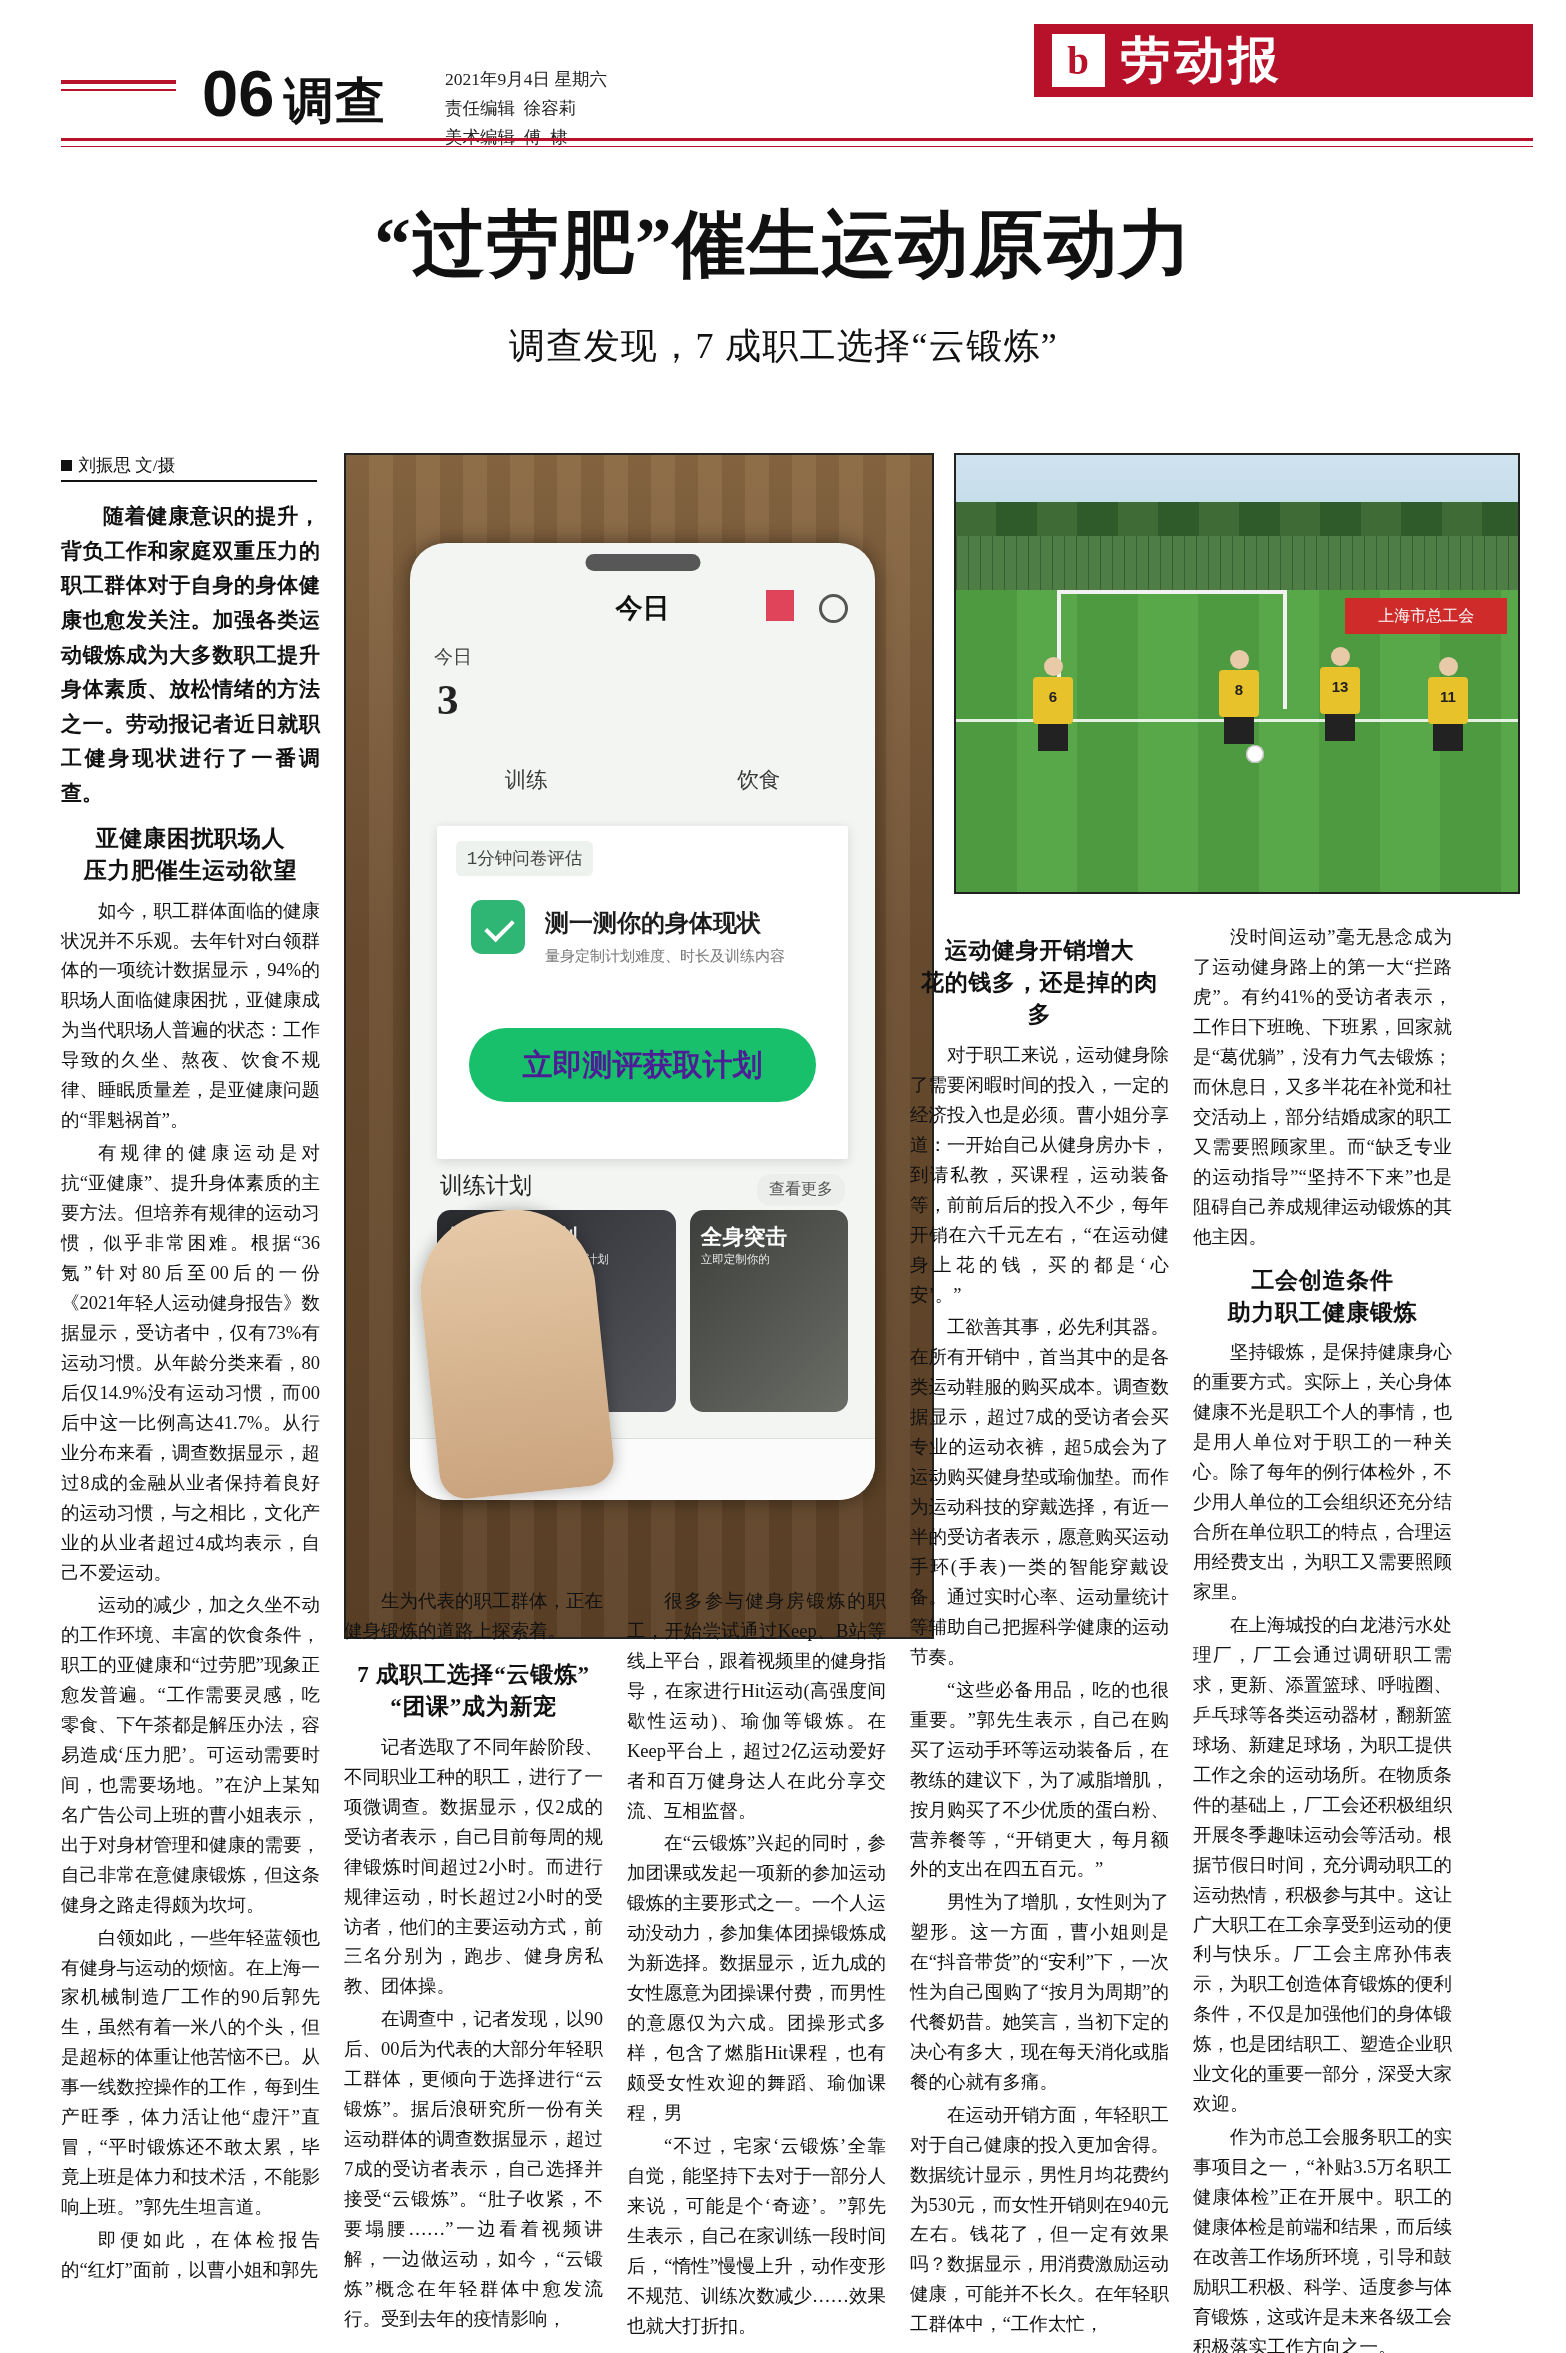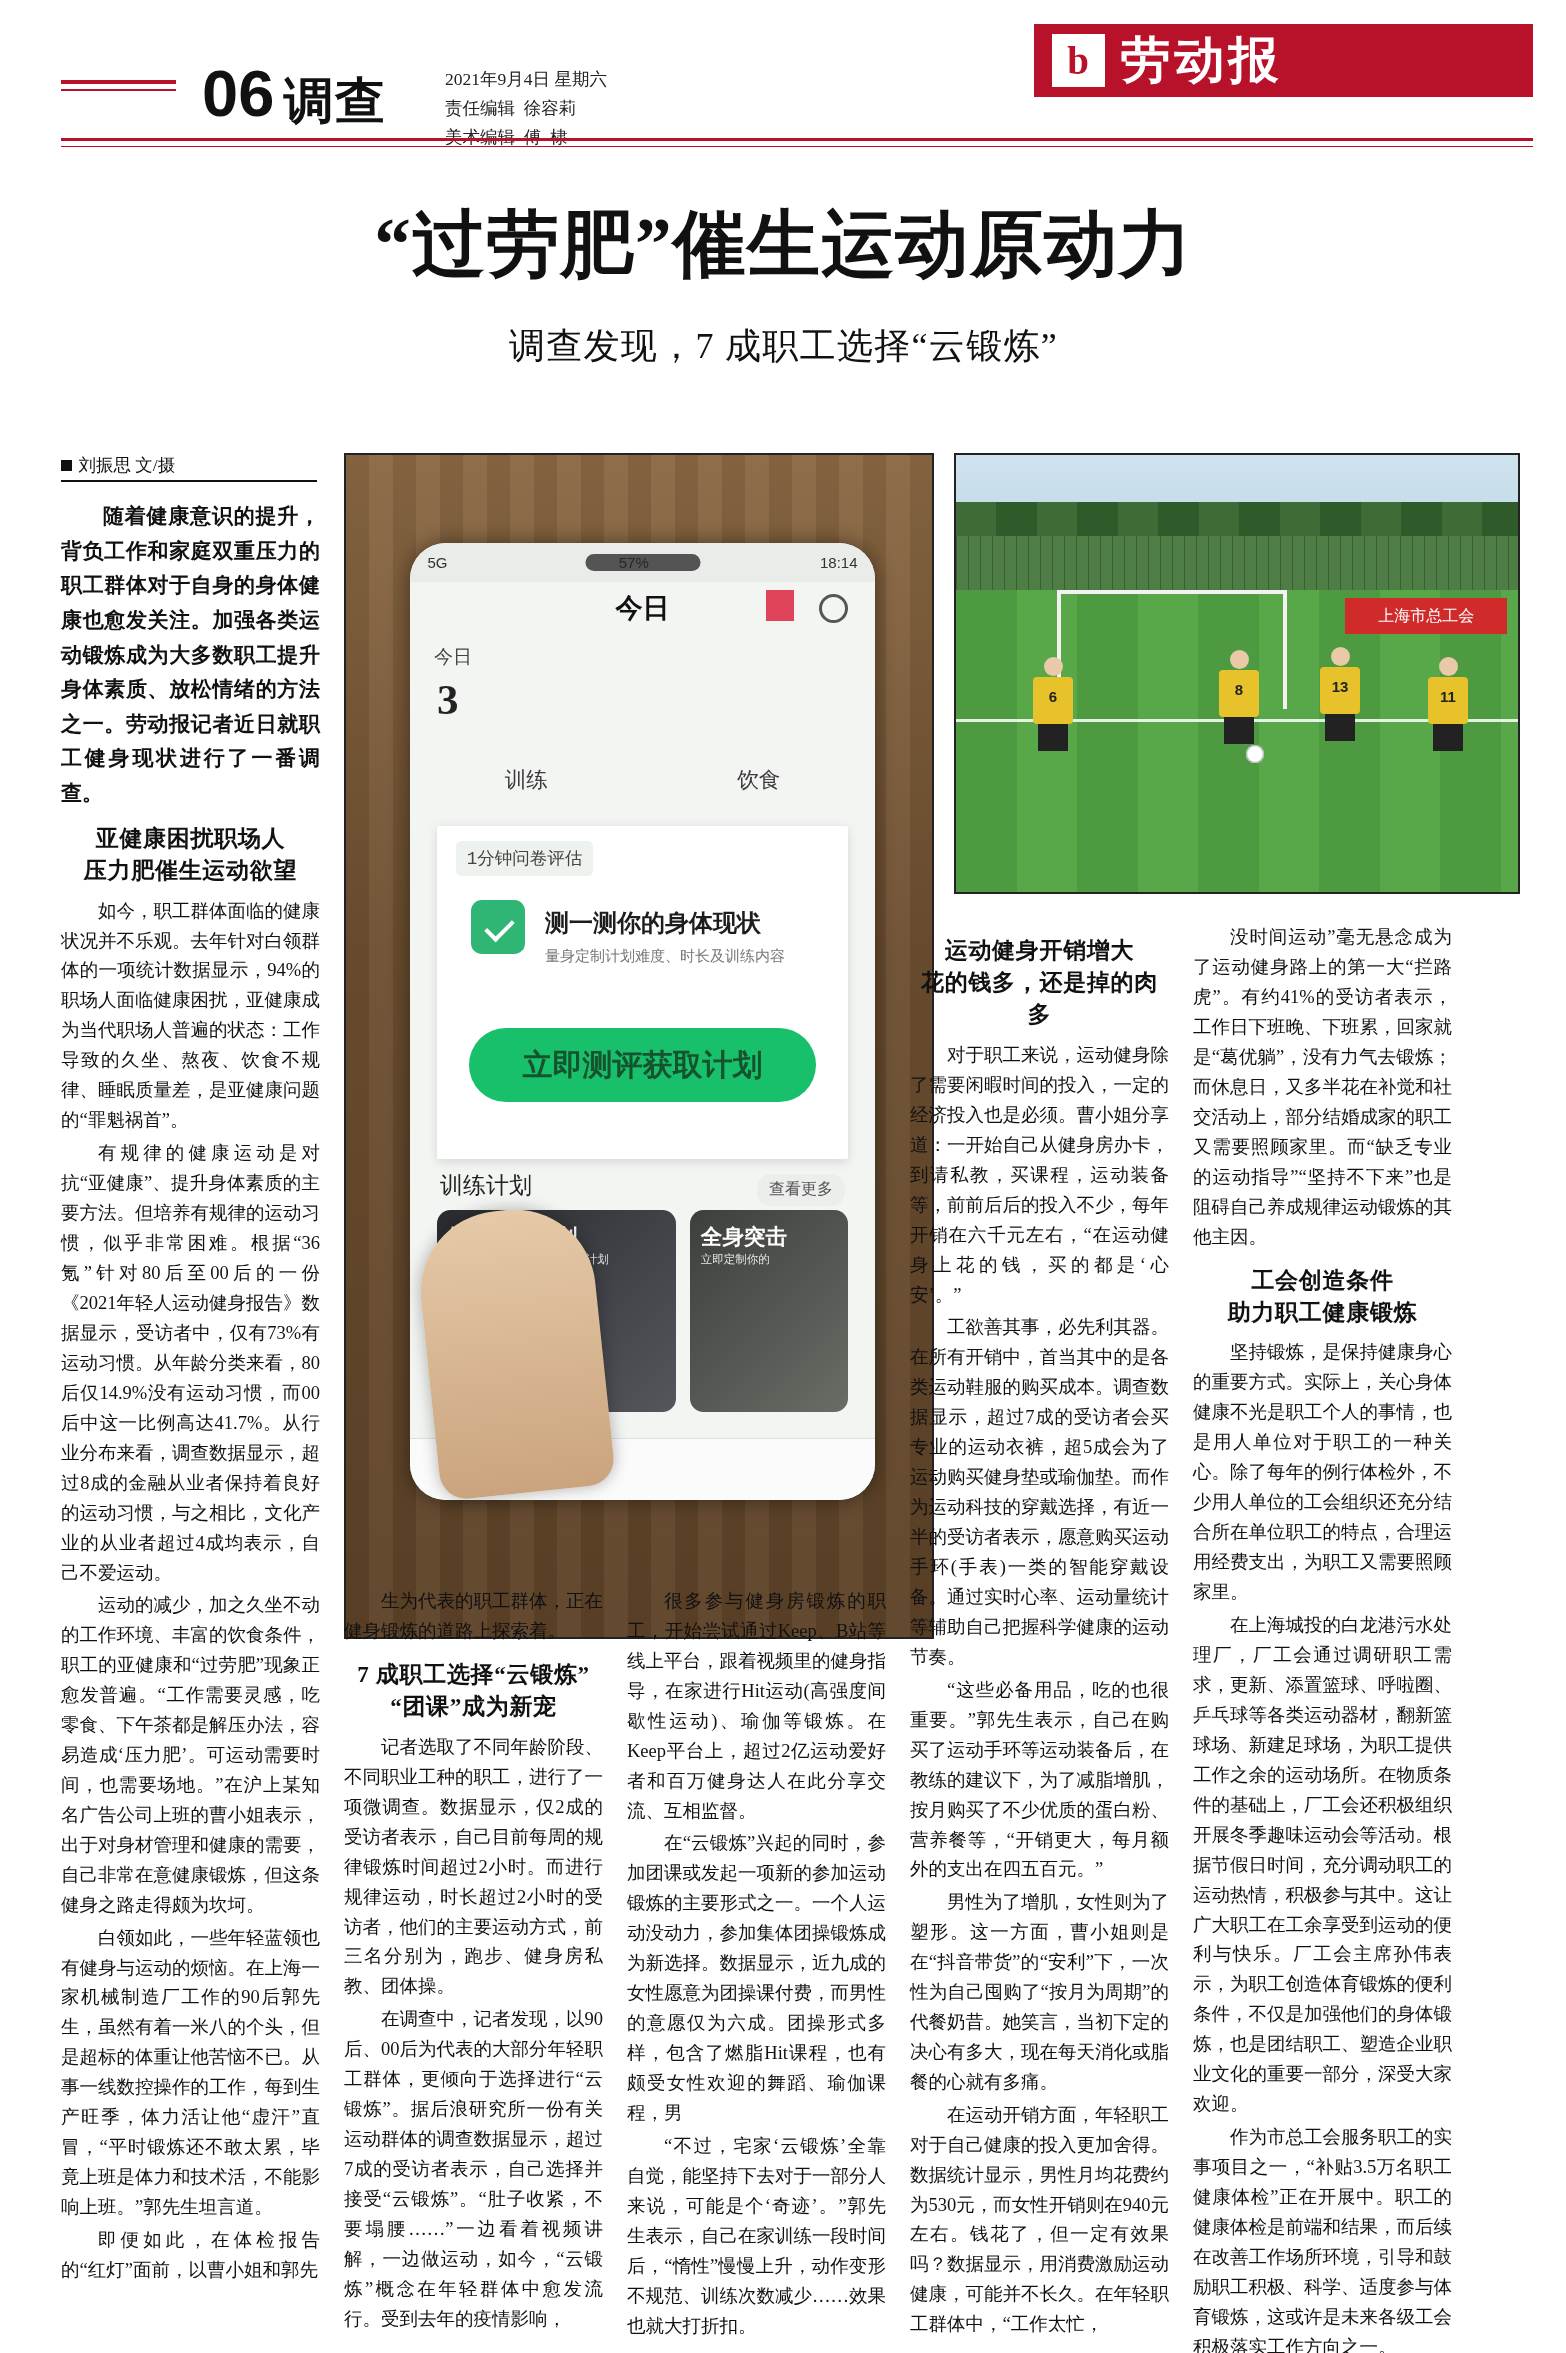--- a/index.html
+++ b/index.html
@@ -42,21 +42,21 @@
   .ph-flag{position:absolute;right:81px;top:47px;width:28px;height:31px;background:#e0445a;}
   .ph-row{position:absolute;left:24px;top:101px;font-size:19px;color:#444;}
   .ph-num{position:absolute;left:27px;top:132px;font-size:43px;font-weight:bold;color:#222;}
   .ph-tabs{position:absolute;left:0;right:0;top:222px;display:flex;justify-content:space-around;font-size:21.6px;color:#3b3b3b;}
   .ph-card{position:absolute;left:27px;right:27px;top:283px;height:333px;background:#fff;border-radius:2px;box-shadow:0 2.7px 10.8px rgba(0,0,0,.12);font-family:Liberation Mono, monospace;}
   .ph-card-label{position:absolute;left:19px;top:15px;font-size:17.5px;color:#444;background:#eef2ee;padding:5.4px 10.8px;border-radius:5.4px;}
   .ph-check{position:absolute;left:34px;top:74px;width:54px;height:54px;border-radius:10.8px;background:#2fb574;}
   .ph-check:after{content:"";position:absolute;left:15px;top:19px;width:23px;height:12px;border-left:4.7px solid #fff;border-bottom:4.7px solid #fff;transform:rotate(-45deg);}
   .ph-card-t1{position:absolute;left:108px;top:81px;font-size:24px;font-weight:bold;color:#1d1d1d;}
   .ph-card-t2{position:absolute;left:108px;top:121px;font-size:15px;color:#777;}
-  .ph-btn{position:absolute;left:32px;right:32px;top:202px;height:74px;border-radius:37px;background:#19c06b;color:#14532d;font-size:30px;font-weight:bold;display:flex;align-items:center;justify-content:center;}
+  .ph-btn{position:absolute;left:32px;right:32px;top:202px;height:74px;border-radius:37px;background:#19c06b;color:#4c1d95;font-size:30px;font-weight:bold;display:flex;align-items:center;justify-content:center;}
   .ph-sec{position:absolute;left:30px;top:627px;font-size:23px;color:#222;}
   .ph-more{position:absolute;right:30px;top:631px;font-size:16px;color:#555;background:#eceeec;padding:5.4px 12px;border-radius:13.5px;}
   .ph-tile{position:absolute;top:667px;height:202px;border-radius:13.5px;overflow:hidden;}
   .ph-tile.a{left:27px;width:239px;background:linear-gradient(135deg,#2a2b2f,#54565c);}
   .ph-tile.b{left:280px;width:158px;background:linear-gradient(135deg,#3c3f3b,#6a6d66);}
   .tile-cap{position:absolute;left:10.8px;top:12px;color:#fff;font-size:21.6px;font-weight:bold;}
   .tile-sub{position:absolute;left:10.8px;top:42px;color:#e5e5e5;font-size:11.5px;}
   .ph-nav{position:absolute;left:0;right:0;bottom:0;height:61px;background:#fafbfa;border-top:0.7px solid #dcdfdc;}
   .thumb{position:absolute;left:81px;top:755px;width:175px;height:283px;border-radius:81px 81px 27px 27px;background:linear-gradient(180deg,#e6c9a8,#caa47e);transform:rotate(-6deg);box-shadow:0 0 16px rgba(0,0,0,.3);}
 
@@ -122,25 +122,20 @@
 
   <div class="byline"><span class="sq"></span><span>刘振思 文/摄</span></div>
   <div class="byline-rule"></div>
 
   <div class="media-row">
 
     <div class="photo-main">
       <div class="ph-bg"></div>
       <div class="ph-wood"></div>
       <div class="phone">
-        <div class="phone-status">
-          <span>5G</span>
-          <span>57%</span>
-          <span>18:14</span>
-        </div>
         <div class="phone-notch"></div>
         <div class="ph-title">今日</div>
         <div class="ph-gear"></div>
         <div class="ph-flag"></div>
         <div class="ph-row">今日</div>
         <div class="ph-num">3</div>
         <div class="ph-tabs">
           <span>训练</span>
           <span>饮食</span>
         </div>

